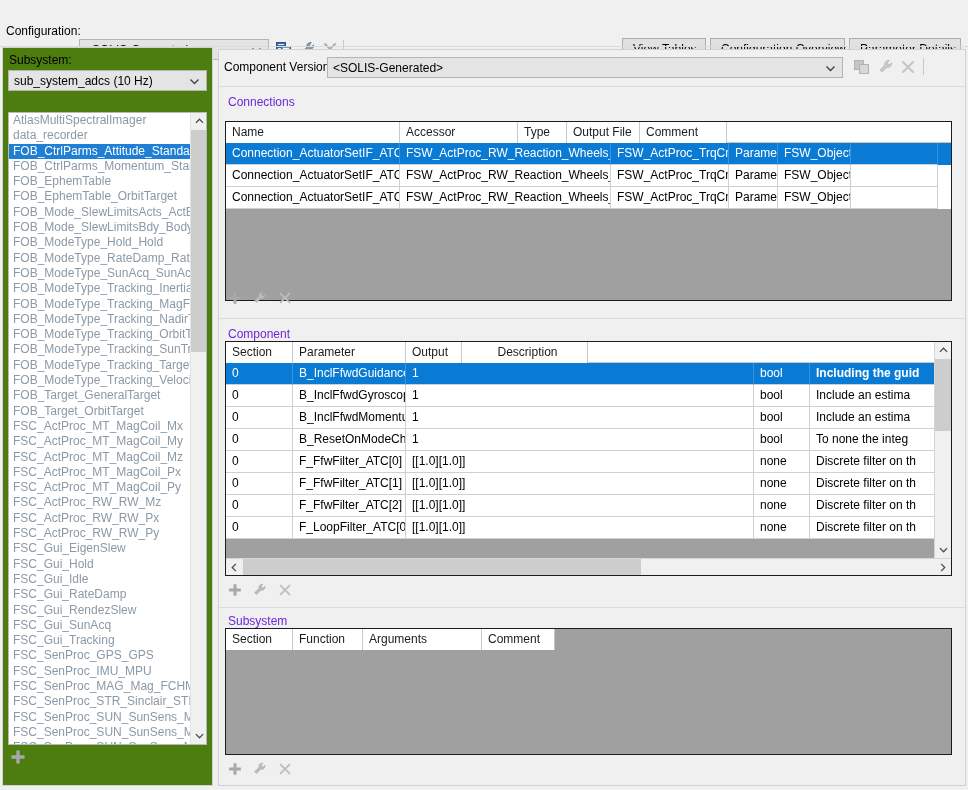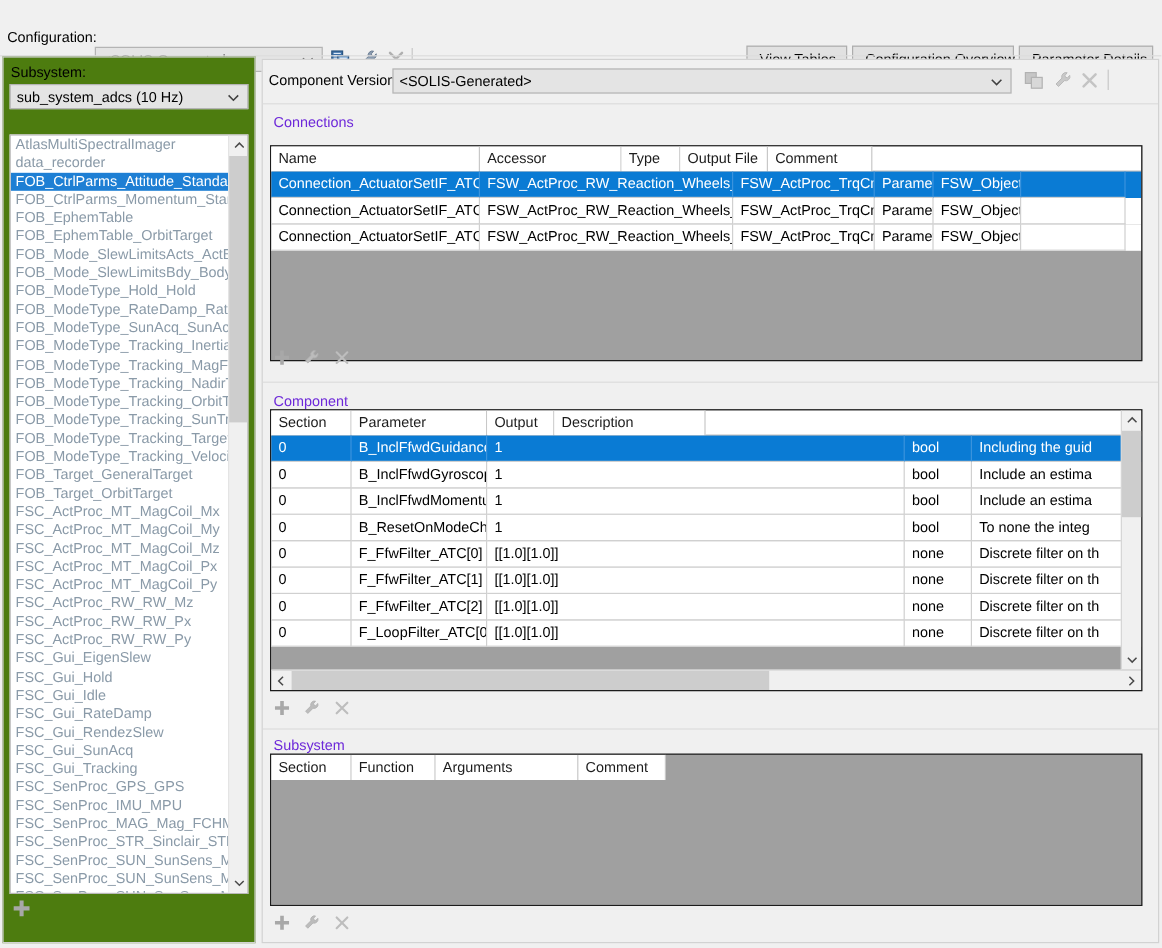--- a/index.html
+++ b/index.html
@@ -425,30 +425,30 @@
     <div class="sep-line" style="left:0; top:268px; width:746px;"></div>
 
     <div class="group" style="left:3px; top:274px; width:740px; height:282px; border:none;">
       <div class="group-title">Component</div>
 
       <div class="grid" id="parameters-grid" style="left:3px; top:17px; width:727px; height:235px;">
         <div class="grid-head" id="param-head">
             <div class="hcell" style="width: 67px;">Section</div>
             <div class="hcell" style="width: 113px;">Parameter</div>
             <div class="hcell" style="width: 56px;">Output</div>
-            <div class="hcell" style="width: 126px;">Description</div>
+            <div class="hcell" style="width: 126px; text-align: center;">Description</div>
           </div>
         <div class="grid-body" style="bottom:17px;">
           <div id="param-rows">
               <div class="grid-row sel">
                 <div class="cell" style="width: 67px;">0</div>
                 <div class="cell" style="width: 113px;">B_InclFfwdGuidanceCmd</div>
                 <div class="cell" style="width: 348px;">1</div>
                 <div class="cell" style="width: 56px;">bool</div>
-                <div class="cell" style="width: 126px;">Including the guid</div>
+                <div class="cell" style="width: 126px; font-weight: bold;">Including the guid</div>
               </div>
               <div class="grid-row">
                 <div class="cell" style="width: 67px;">0</div>
                 <div class="cell" style="width: 113px;">B_InclFfwdGyroscopicTrq</div>
                 <div class="cell" style="width: 348px;">1</div>
                 <div class="cell" style="width: 56px;">bool</div>
                 <div class="cell" style="width: 126px;">Include an estima</div>
               </div>
               <div class="grid-row">
                 <div class="cell" style="width: 67px;">0</div>

